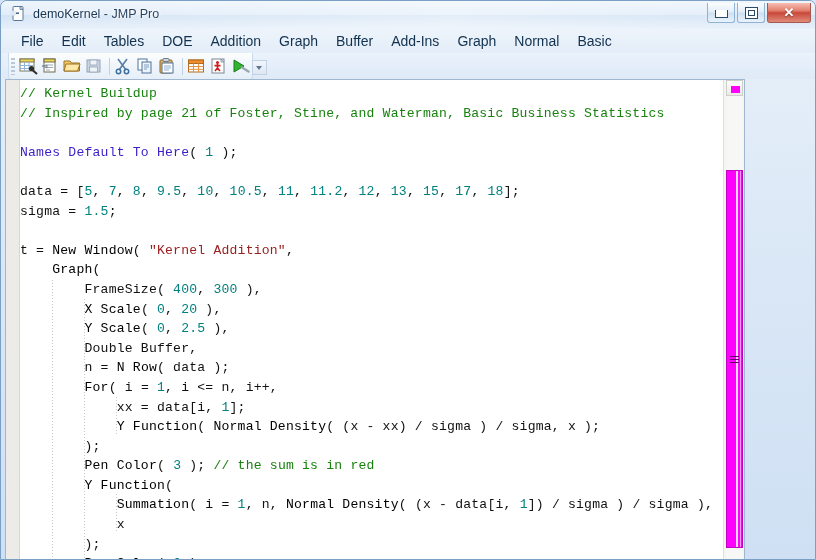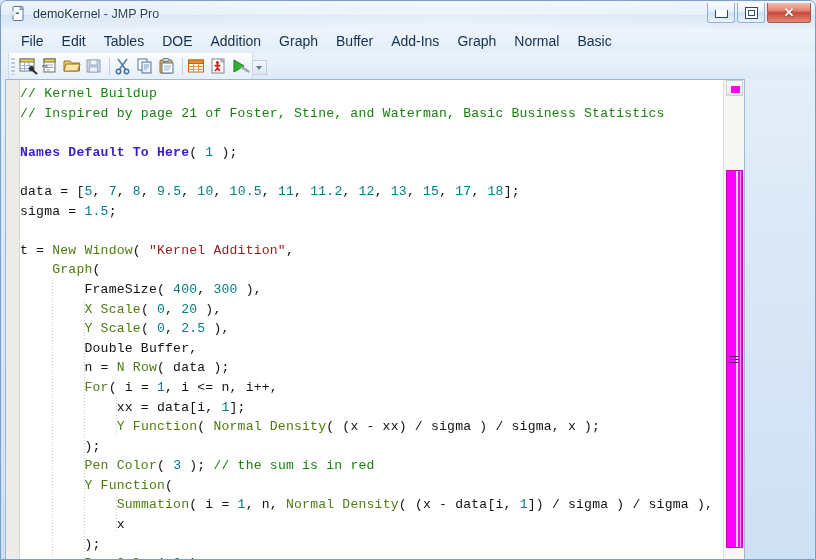--- a/index.html
+++ b/index.html
@@ -91,25 +91,25 @@
   }
   .code{
     position:absolute;left:14px;top:4px;right:28px;bottom:0;
     font-family:"Liberation Mono","DejaVu Sans Mono",monospace;
     font-size:13.1px;line-height:19.6px;
     color:#111;white-space:pre;letter-spacing:0.2px;
     overflow:hidden;
   }
   .code .ln{height:19.6px;position:relative;}
   .cmt{color:#18820f;}
-  .fn{color:#4d7c0f;}
+  .fn{color:#000000;}
   .num{color:#00807f;}
   .str{color:#9a2020;}
   .pun{color:#111;}
-  .kw{color:#3a1fc9;font-weight:bold;}
+  .kw{color:#3a1fc9;}
   
   .guides{position:absolute;left:14px;top:4px;height:478px;width:760px;pointer-events:none;}
   .guide{position:absolute;width:1px;
     background:repeating-linear-gradient(180deg,#c8c8c8 0 1px,transparent 1px 3px);}
   
   .vscroll{
     position:absolute;right:0;top:0;width:20px;height:100%;
     background:#f4f4f2;border-left:1px solid #e0e0dc;
   }
   .vscroll-track{position:absolute;left:2px;top:0;width:17px;height:100%;background:#f7f7f5;}

